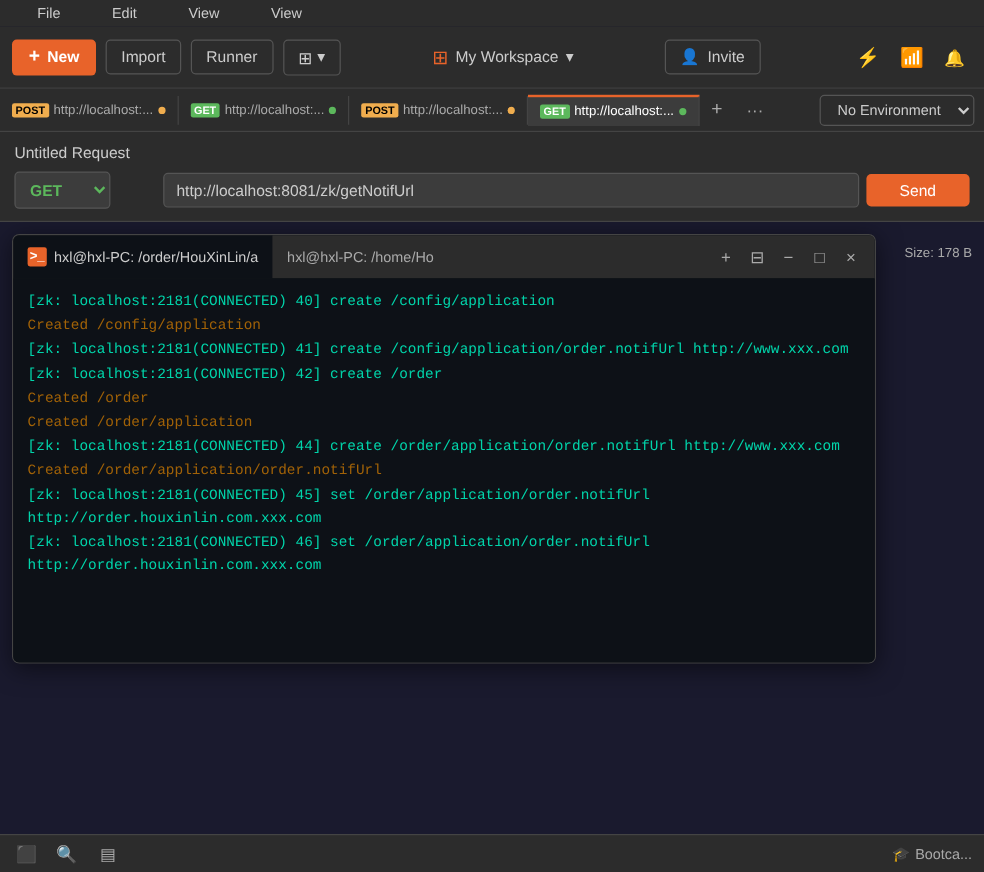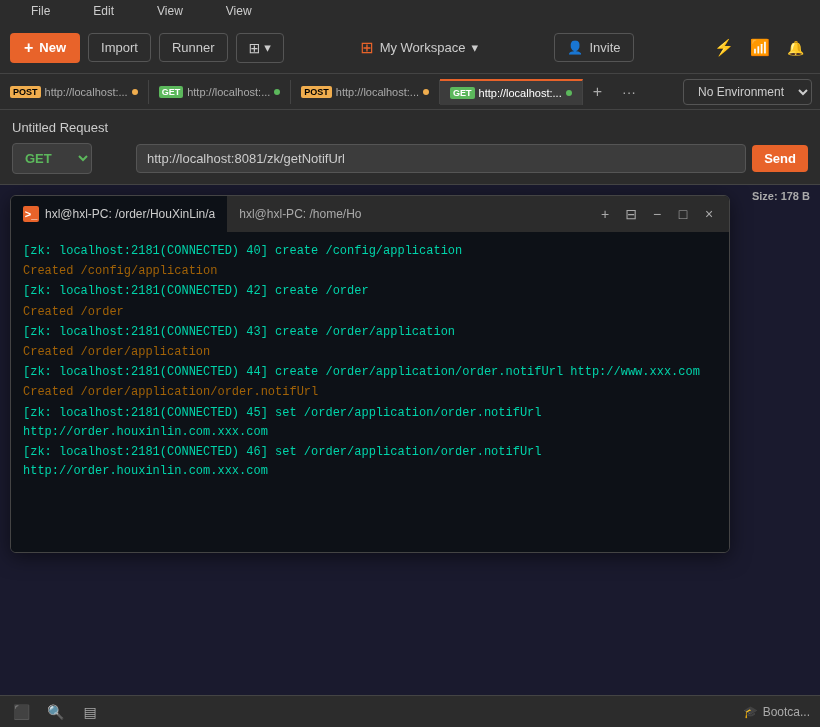--- a/index.html
+++ b/index.html
@@ -210,23 +210,23 @@
       padding: 6px 10px;
       font-size: 13px;
       outline: none;
       margin-left: 38px;
     }
     .send-btn {
       background: #e8632a;
       color: white;
       border: none;
       border-radius: 4px;
-      padding: 6px 12px;
-      font-size: 13px;
-      font-weight: 700;
+      padding: 6px 28px;
+      font-size: 13px;
+      font-weight: 400;
       cursor: pointer;
     }
 
     
     .main-content {
       flex: 1;
       background: #1a1a2e;
       position: relative;
       overflow: hidden;
     }
@@ -352,27 +352,26 @@
       display: flex;
       align-items: center;
       gap: 4px;
       cursor: pointer;
     }
 
     
     .response-info {
       position: absolute;
       right: 10px;
-      top: 5px;
+      top: 20px;
       display: flex;
       align-items: center;
       gap: 12px;
       font-size: 11px;
       color: #aaa;
-      font-weight: bold;
     }
   </style>
 </head>
 <body>
 
 <div class="menu-bar">
   <span class="menu-item">File</span>
   <span class="menu-item">Edit</span>
   <span class="menu-item">View</span>
   <span class="menu-item">View</span>
@@ -471,27 +470,27 @@
       </div>
     </div>
     <div class="terminal-body">
       <div class="t-line">
         <span class="t-prompt">[zk: localhost:2181(CONNECTED) 40] create /config/application</span>
       </div>
       <div class="t-line">
         <span class="t-output">Created /config/application</span>
       </div>
       <div class="t-line">
+        <span class="t-prompt">[zk: localhost:2181(CONNECTED) 41] create /config/application/order.notifUrl http://www.xxx.com</span>
+      </div>
+      <div class="t-line">
         <span class="t-prompt">[zk: localhost:2181(CONNECTED) 42] create /order</span>
       </div>
       <div class="t-line">
         <span class="t-output">Created /order</span>
-      </div>
-      <div class="t-line">
-        <span class="t-prompt">[zk: localhost:2181(CONNECTED) 43] create /order/application</span>
       </div>
       <div class="t-line">
         <span class="t-output">Created /order/application</span>
       </div>
       <div class="t-line">
         <span class="t-prompt">[zk: localhost:2181(CONNECTED) 44] create /order/application/order.notifUrl http://www.xxx.com</span>
       </div>
       <div class="t-line">
         <span class="t-output">Created /order/application/order.notifUrl</span>
       </div>

